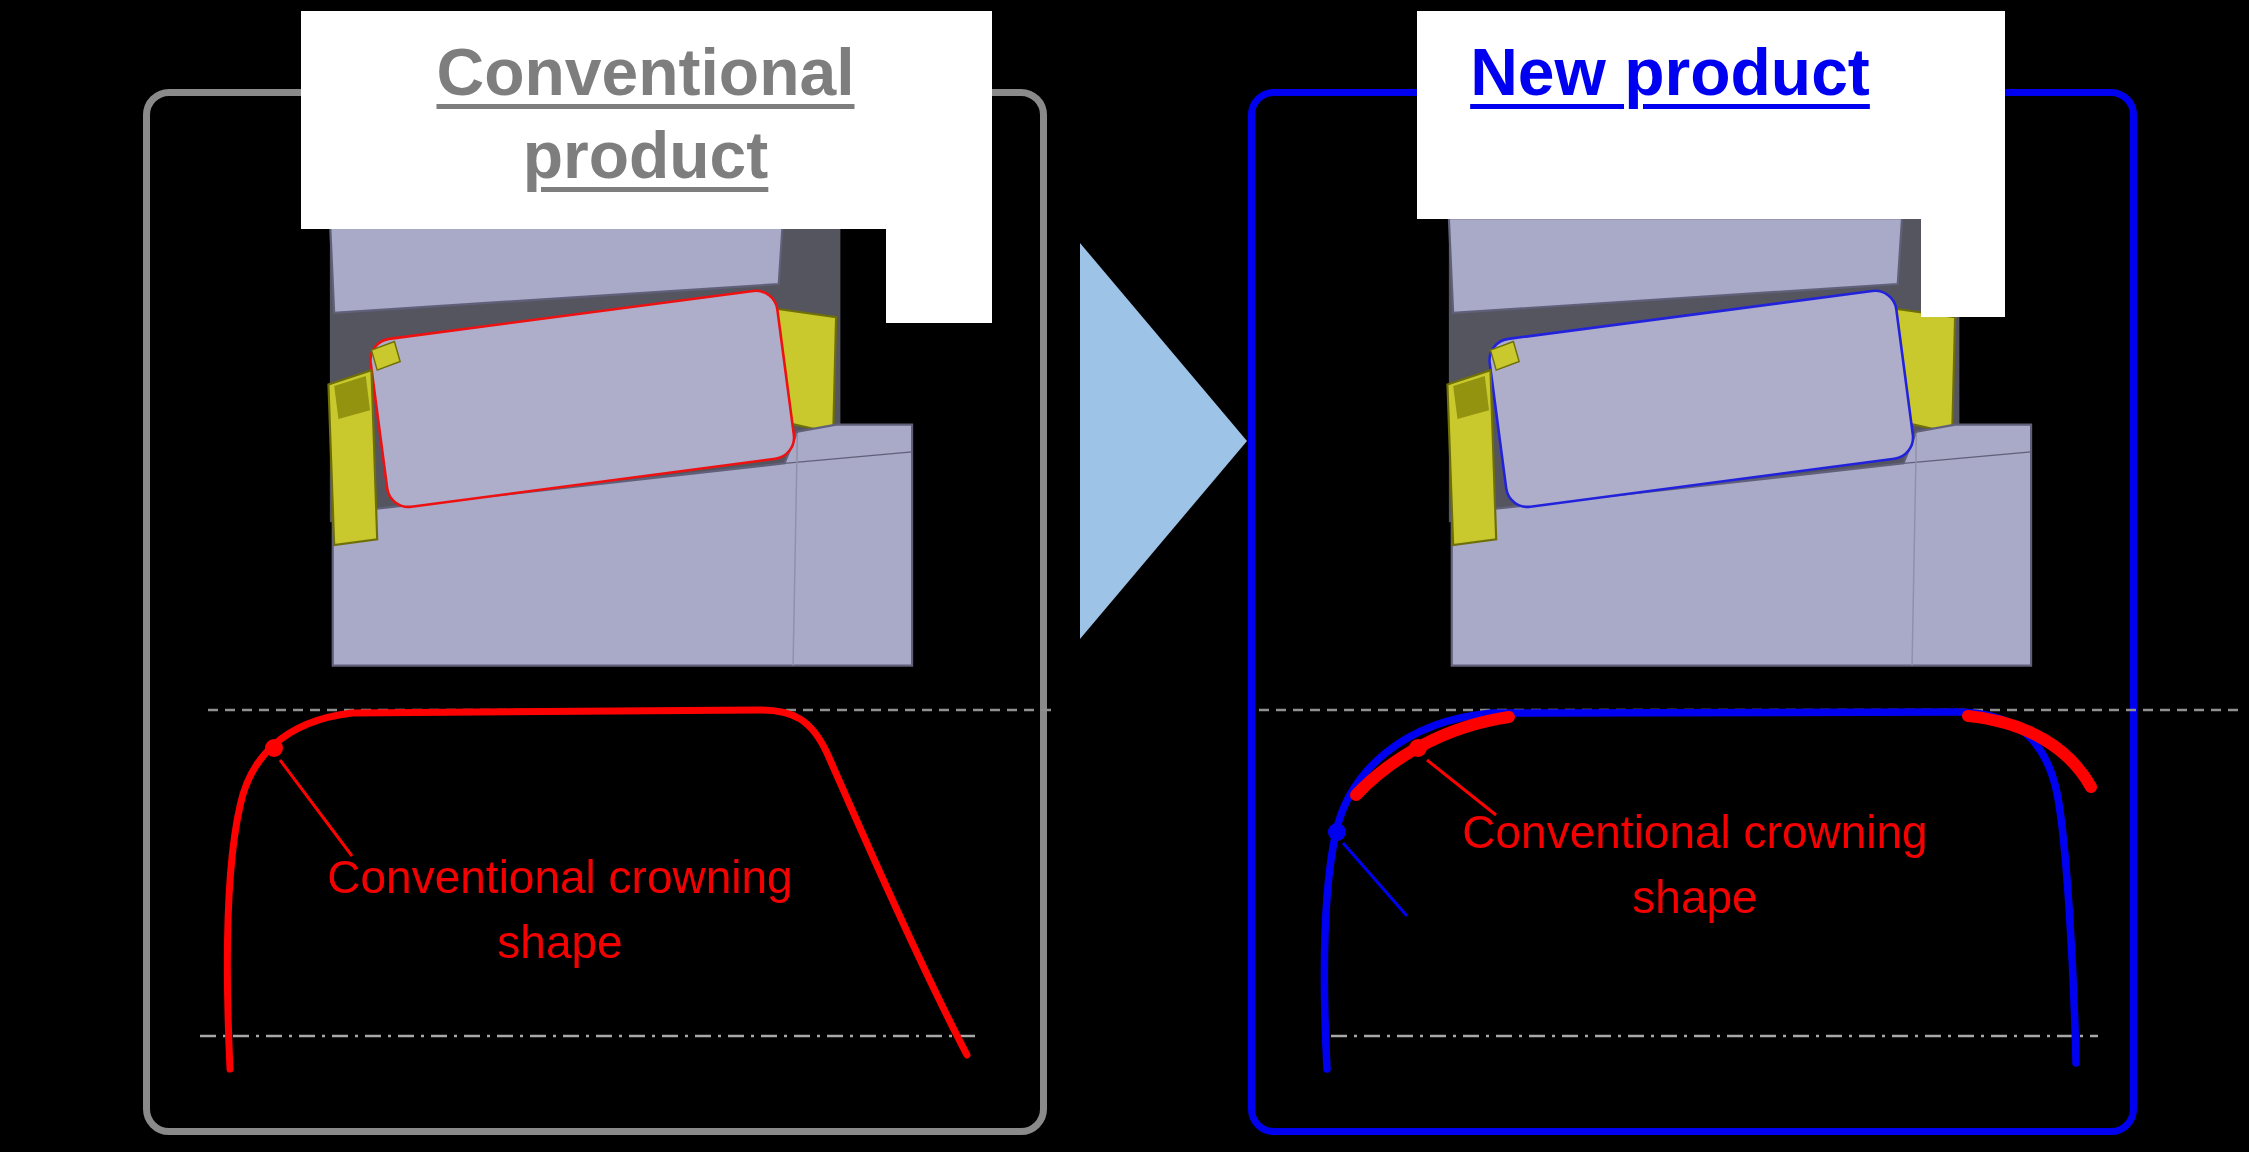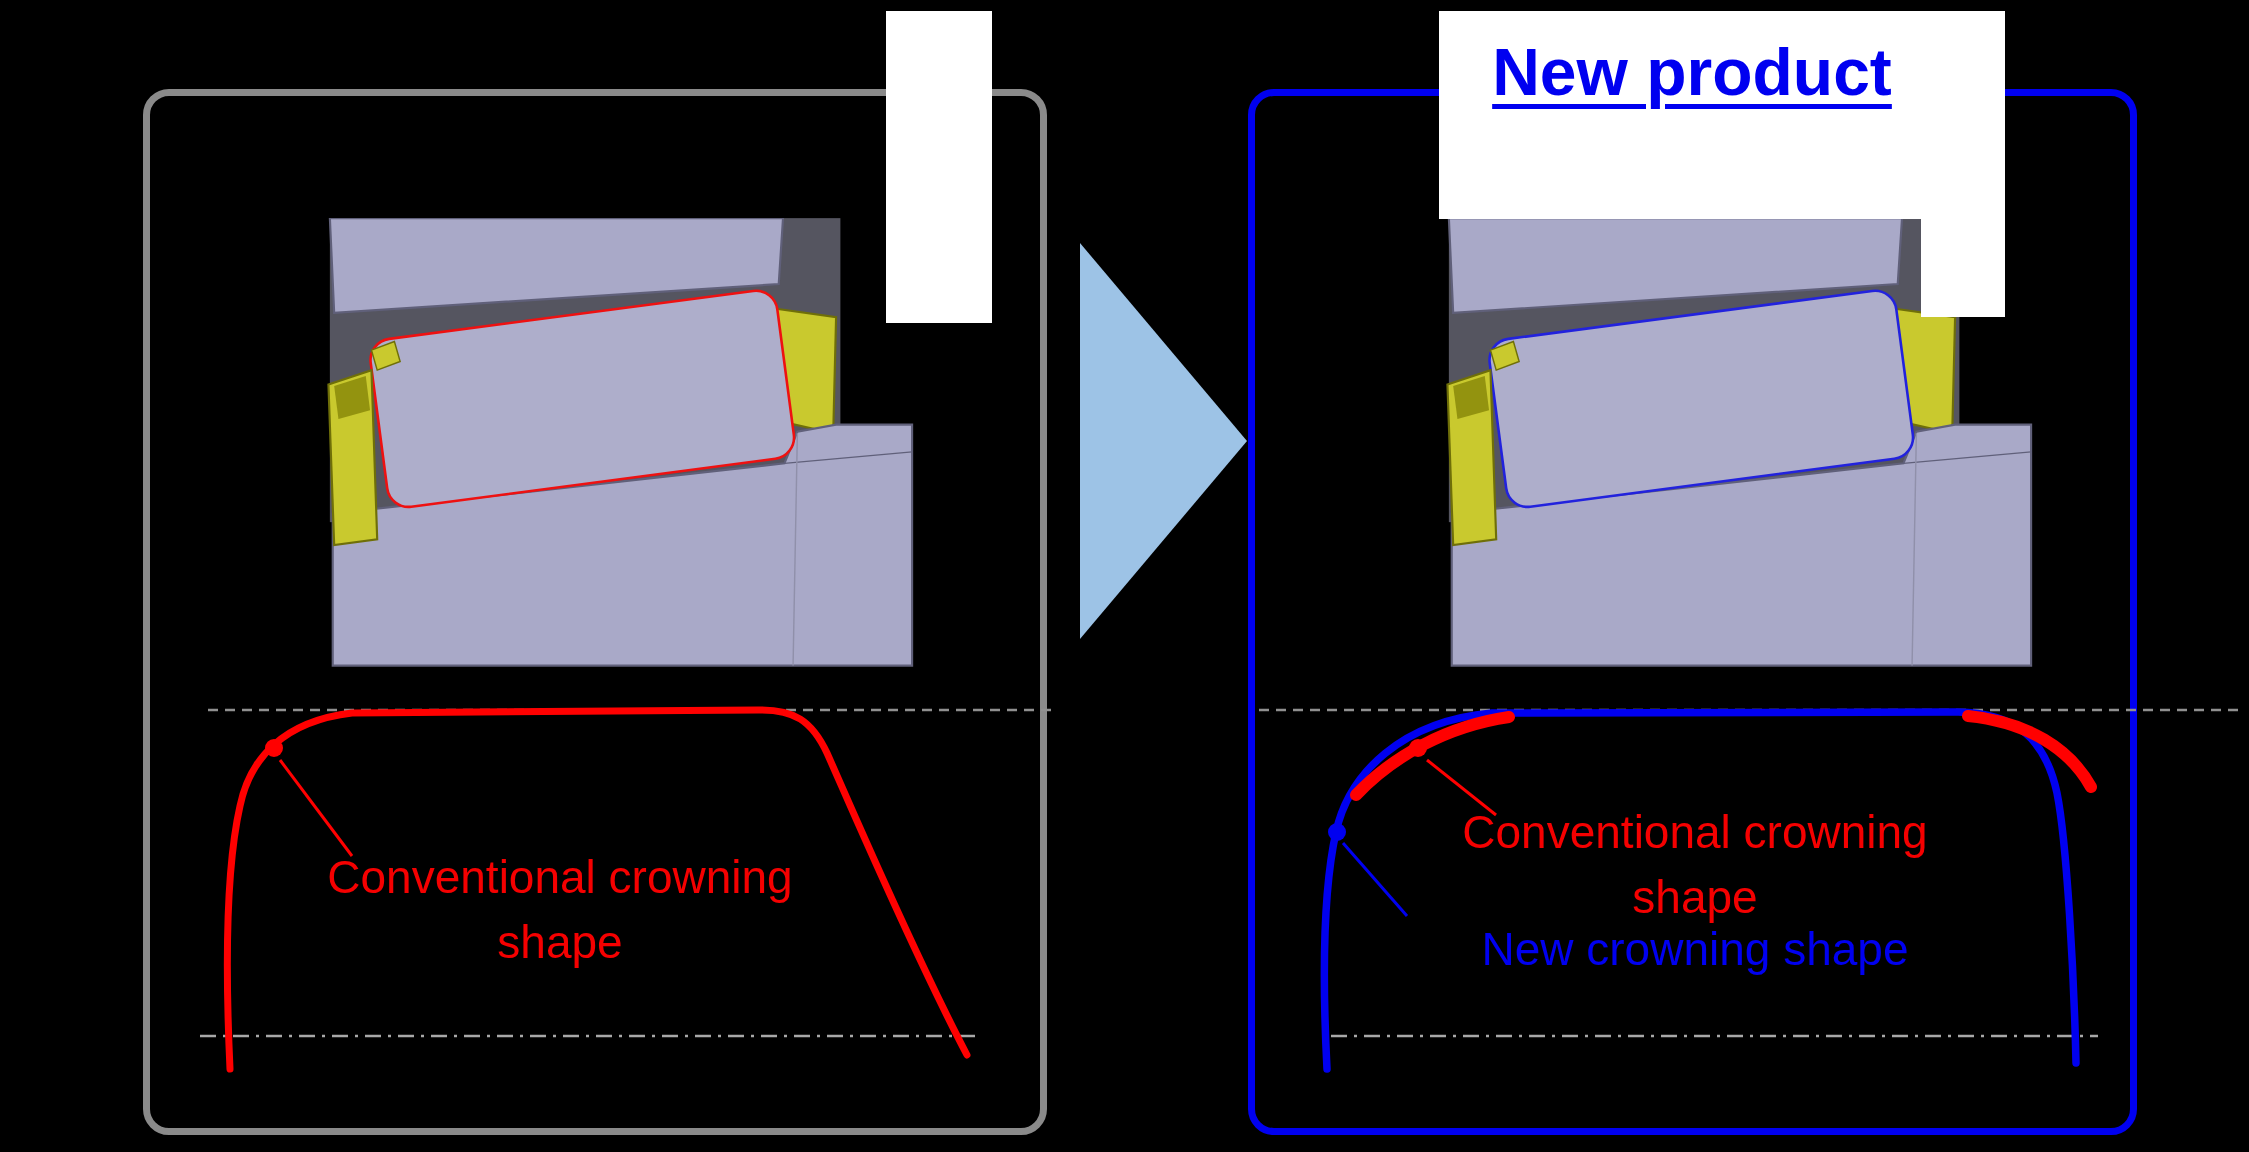--- a/index.html
+++ b/index.html
@@ -7,21 +7,21 @@
   .stage {
     position:relative; width:2249px; height:1152px; overflow:hidden;
     background:#000; font-family:"Liberation Sans", sans-serif;
   }
   .panel { position:absolute; border-radius:26px; background:transparent; }
   .panel.conventional { left:143px; top:89px; width:904px; height:1046px; border:7px solid #8a8a8a; }
   .panel.new { left:1248px; top:89px; width:889px; height:1046px; border:7px solid #0000f0; }
 
   .titlebox { position:absolute; background:#ffffff; z-index:5; display:flex; justify-content:center; }
   .titlebox.conventional { left:301px; top:11px; width:689px; height:218px; }
-  .titlebox.new { left:1417px; top:11px; width:506px; height:208px;margin-left:22px; }
+  .titlebox.new { left:1417px; top:11px; width:506px; height:208px; }
   .title-notch { position:absolute; background:#ffffff; z-index:4; }
   .notch-conventional { left:886px; top:11px; width:106px; height:312px; }
   .notch-new { left:1921px; top:11px; width:84px; height:306px; }
 
   .title-text {
     font-weight:bold; font-size:66px; line-height:1.25; text-align:center;
     text-decoration:underline; text-decoration-thickness:5px; text-underline-offset:9px;
     padding-top:20px;
   }
   .titlebox.conventional .title-text { color:#7e7e7e; max-width:540px; }
@@ -44,20 +44,23 @@
 <body>
 
 <div class="stage">
 
   <div class="panel conventional"></div>
   <div class="panel new"></div>
 
   <div class="title-notch notch-conventional"></div>
   <div class="title-notch notch-new"></div>
 
+  <div class="titlebox conventional">
+    <div class="title-text">Conventional product</div>
+  </div>
   <div class="titlebox new">
     <div class="title-text">New product</div>
   </div>
 
   <svg class="cad conventional" viewBox="0 0 470 315">
     <rect x="55" y="0" width="356" height="212" fill="#555560"></rect>
     <polygon points="55,0 371,0 368,46 58,66" fill="#a9a9c8" stroke="#60607a" stroke-width="1.5"></polygon>
     <polygon points="365,63 408,69 406,150 366,141" fill="#c9c92e" stroke="#6f6f08" stroke-width="1.5"></polygon>
     <polygon points="57,206 372,171 381,149 408,144 461,144 461,312 57,312" fill="#a9a9c8" stroke="#60607a" stroke-width="1.5"></polygon>
     <line x1="372" y1="171" x2="461" y2="163" stroke="#60607a" stroke-width="1"></line>
@@ -103,15 +106,14 @@
     <path d="M 1356 795 C 1393 756 1447 726 1509 717" fill="none" stroke="#ff0000" stroke-width="12" stroke-linecap="round"></path>
     <path d="M 1968 716 C 2028 722 2070 749 2091 787" fill="none" stroke="#ff0000" stroke-width="12" stroke-linecap="round"></path>
     <circle cx="1418" cy="748" r="9" fill="#ff0000"></circle>
     <line x1="1427" y1="760" x2="1496" y2="815" stroke="#ff0000" stroke-width="3"></line>
     <circle cx="1337" cy="832" r="9" fill="#0000f0"></circle>
     <line x1="1343" y1="843" x2="1407" y2="916" stroke="#0000f0" stroke-width="3"></line>
   </svg>
 
   <div class="curve-label label-conventional-left">Conventional crowning shape</div>
   <div class="curve-label label-conventional-right">Conventional crowning shape</div>
-  <div class="curve-label label-new-right">New crowning shape</div>
 
 </div>
 
 </body></html>

